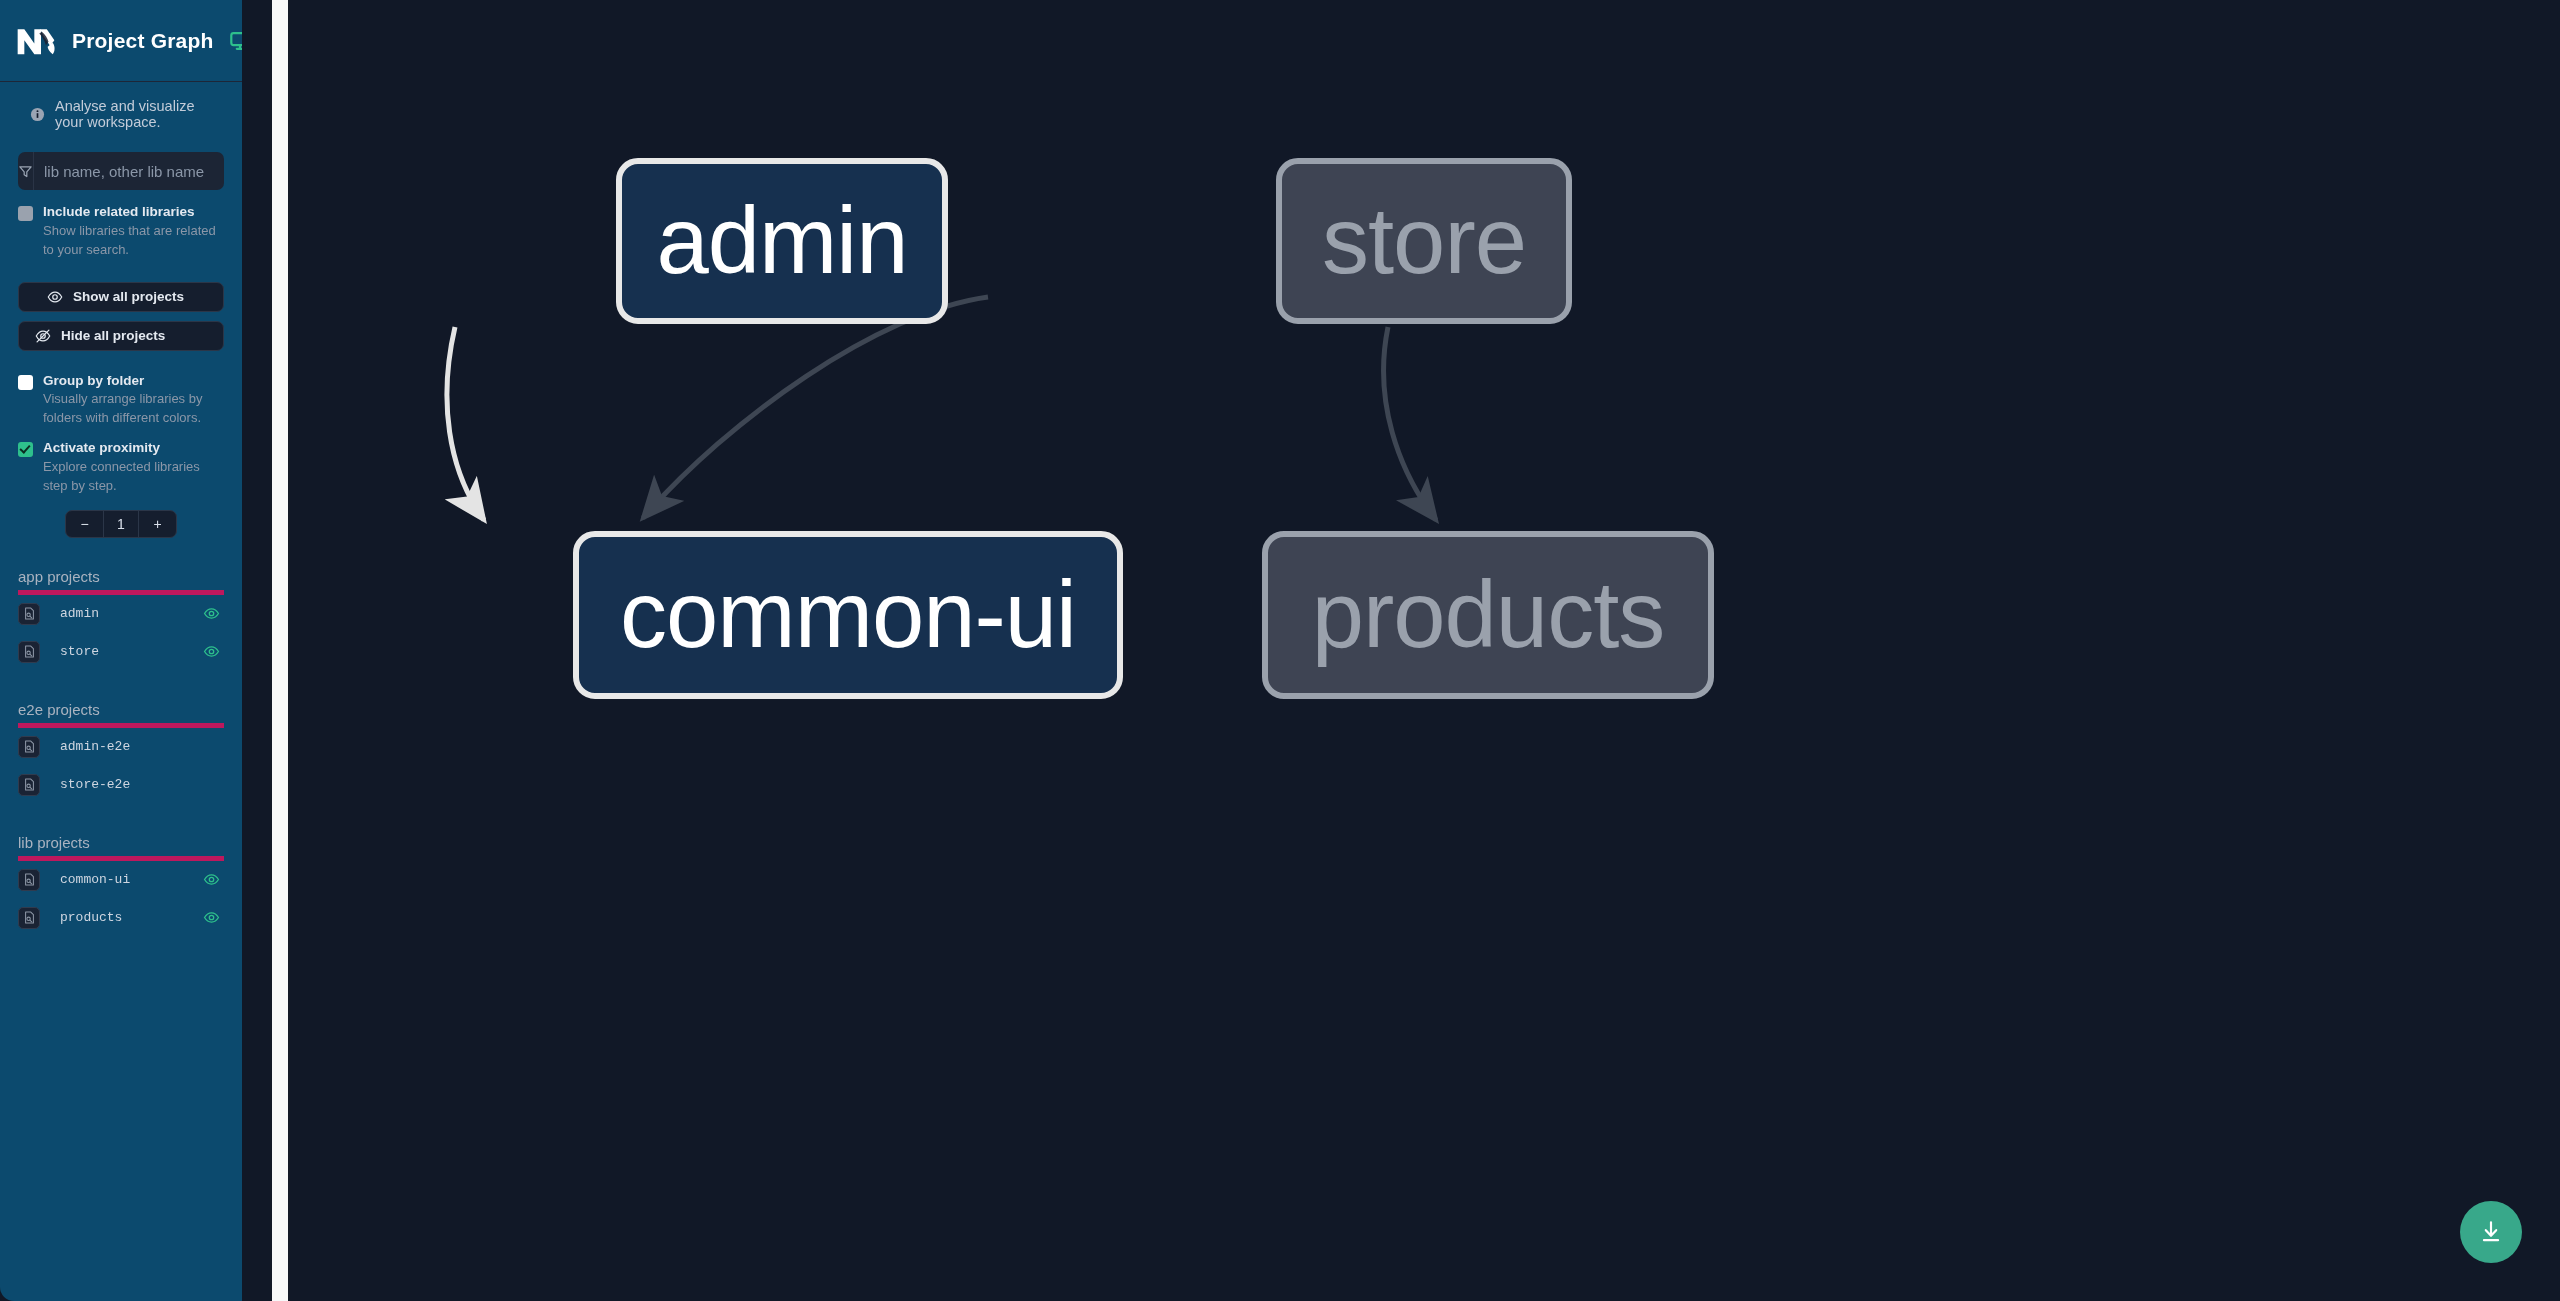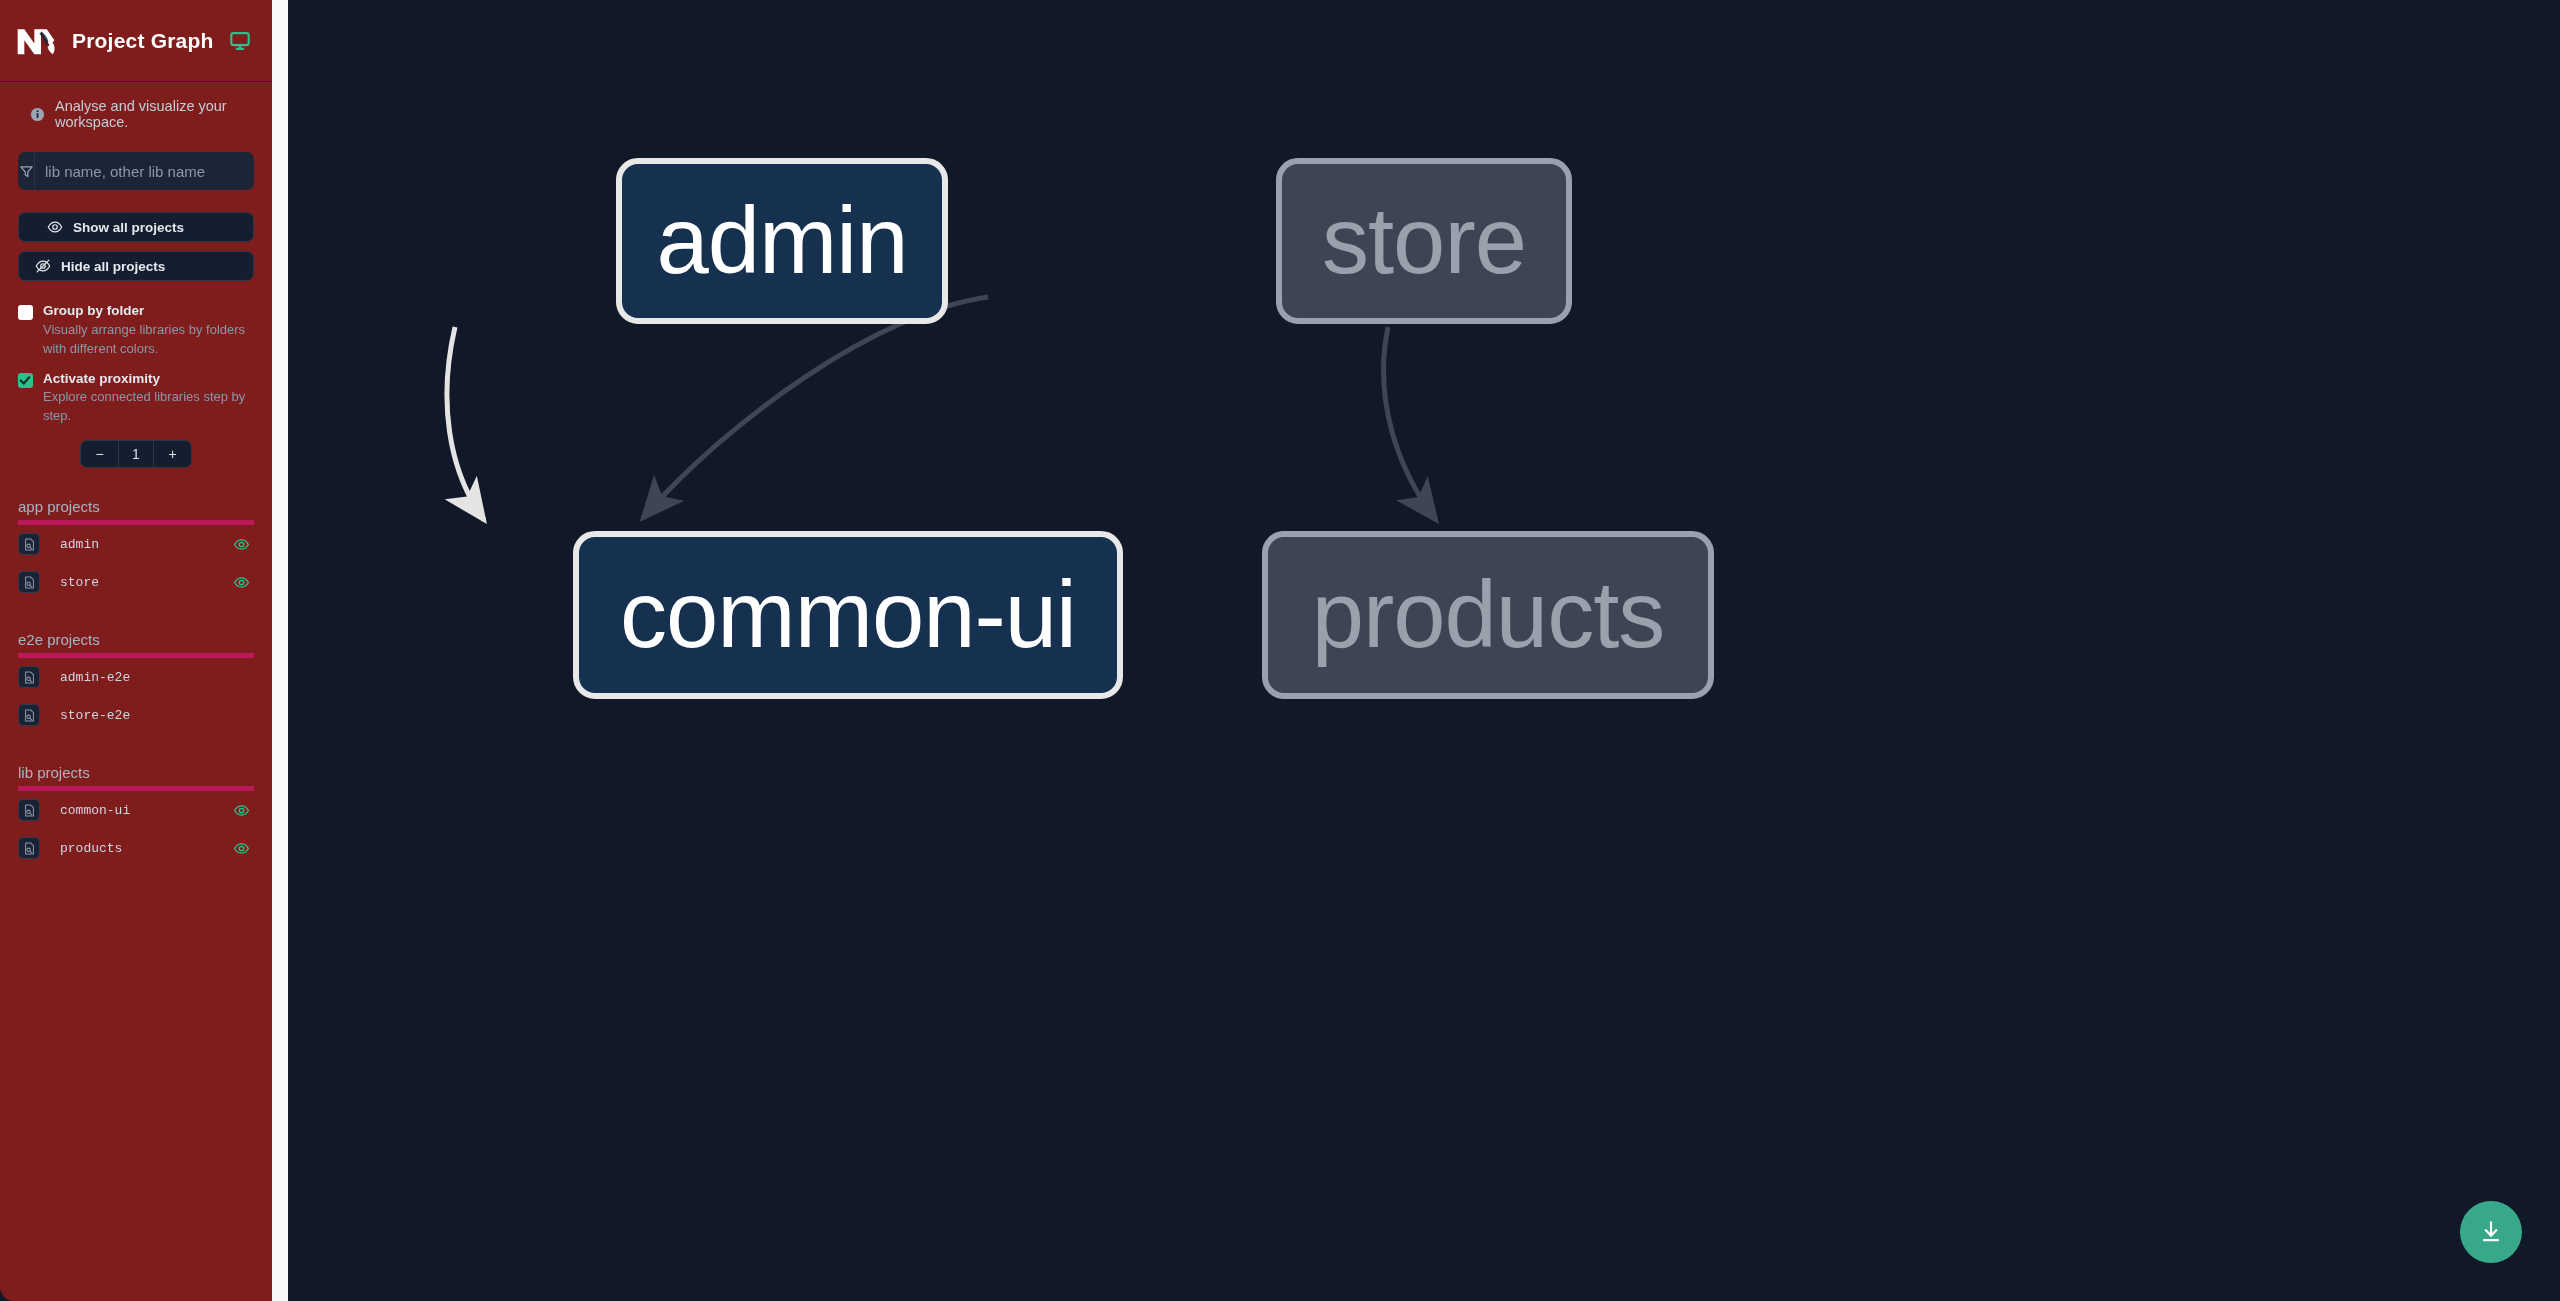--- a/index.html
+++ b/index.html
@@ -7,22 +7,22 @@
     width: 2560px; height: 1301px;
     background: #0f1724;
     font-family: "Liberation Sans", sans-serif;
     overflow: hidden;
   }
   #app { position: relative; width: 2560px; height: 1301px; background: #111827; }
 
   
   .sidebar {
     position: absolute; left: 0; top: 0;
-    width: 272px; height: 1301px;
-    background: #7f1d1d;
+    width: 242px; height: 1301px;
+    background: #0c4a6e;
     border-bottom-left-radius: 14px;
     overflow: hidden;
     z-index: 5;
   }
   .sb-scroll-track {
     position: absolute; left: 272px; top: 0;
     width: 16px; height: 1301px;
     background: #f7f8f9;
     z-index: 6;
   }
@@ -248,20 +248,27 @@
 
     <div class="search-wrap">
       <div class="search-ic-box">
         <svg class="funnel-icon" viewBox="0 0 16 16">
           <path d="M2 3 L14 3 L9.4 8.4 L9.4 13.4 L6.6 11.4 L6.6 8.4 Z" fill="none" stroke="#9aa4b3" stroke-width="1.3" stroke-linejoin="round"></path>
         </svg>
       </div>
       <input class="search-input" type="text" placeholder="lib name, other lib name" style="">
     </div>
 
+    <div class="chk-row">
+      <div class="chk gray"></div>
+      <div class="chk-body">
+        <div class="chk-title">Include related libraries</div>
+        <div class="chk-desc">Show libraries that are related to your search.</div>
+      </div>
+    </div>
 
     <div class="sb-btn first">
       <svg class="eye-ic" viewBox="0 0 20 20">
         <path d="M1.6 10 C4 5.6 7 3.8 10 3.8 C13 3.8 16 5.6 18.4 10 C16 14.4 13 16.2 10 16.2 C7 16.2 4 14.4 1.6 10 Z" fill="none" stroke="#e4e9f0" stroke-width="1.5"></path>
         <circle cx="10" cy="10" r="2.8" fill="none" stroke="#e4e9f0" stroke-width="1.5"></circle>
       </svg>
       <span>Show all projects</span>
     </div>
 
     <div class="sb-btn second">

